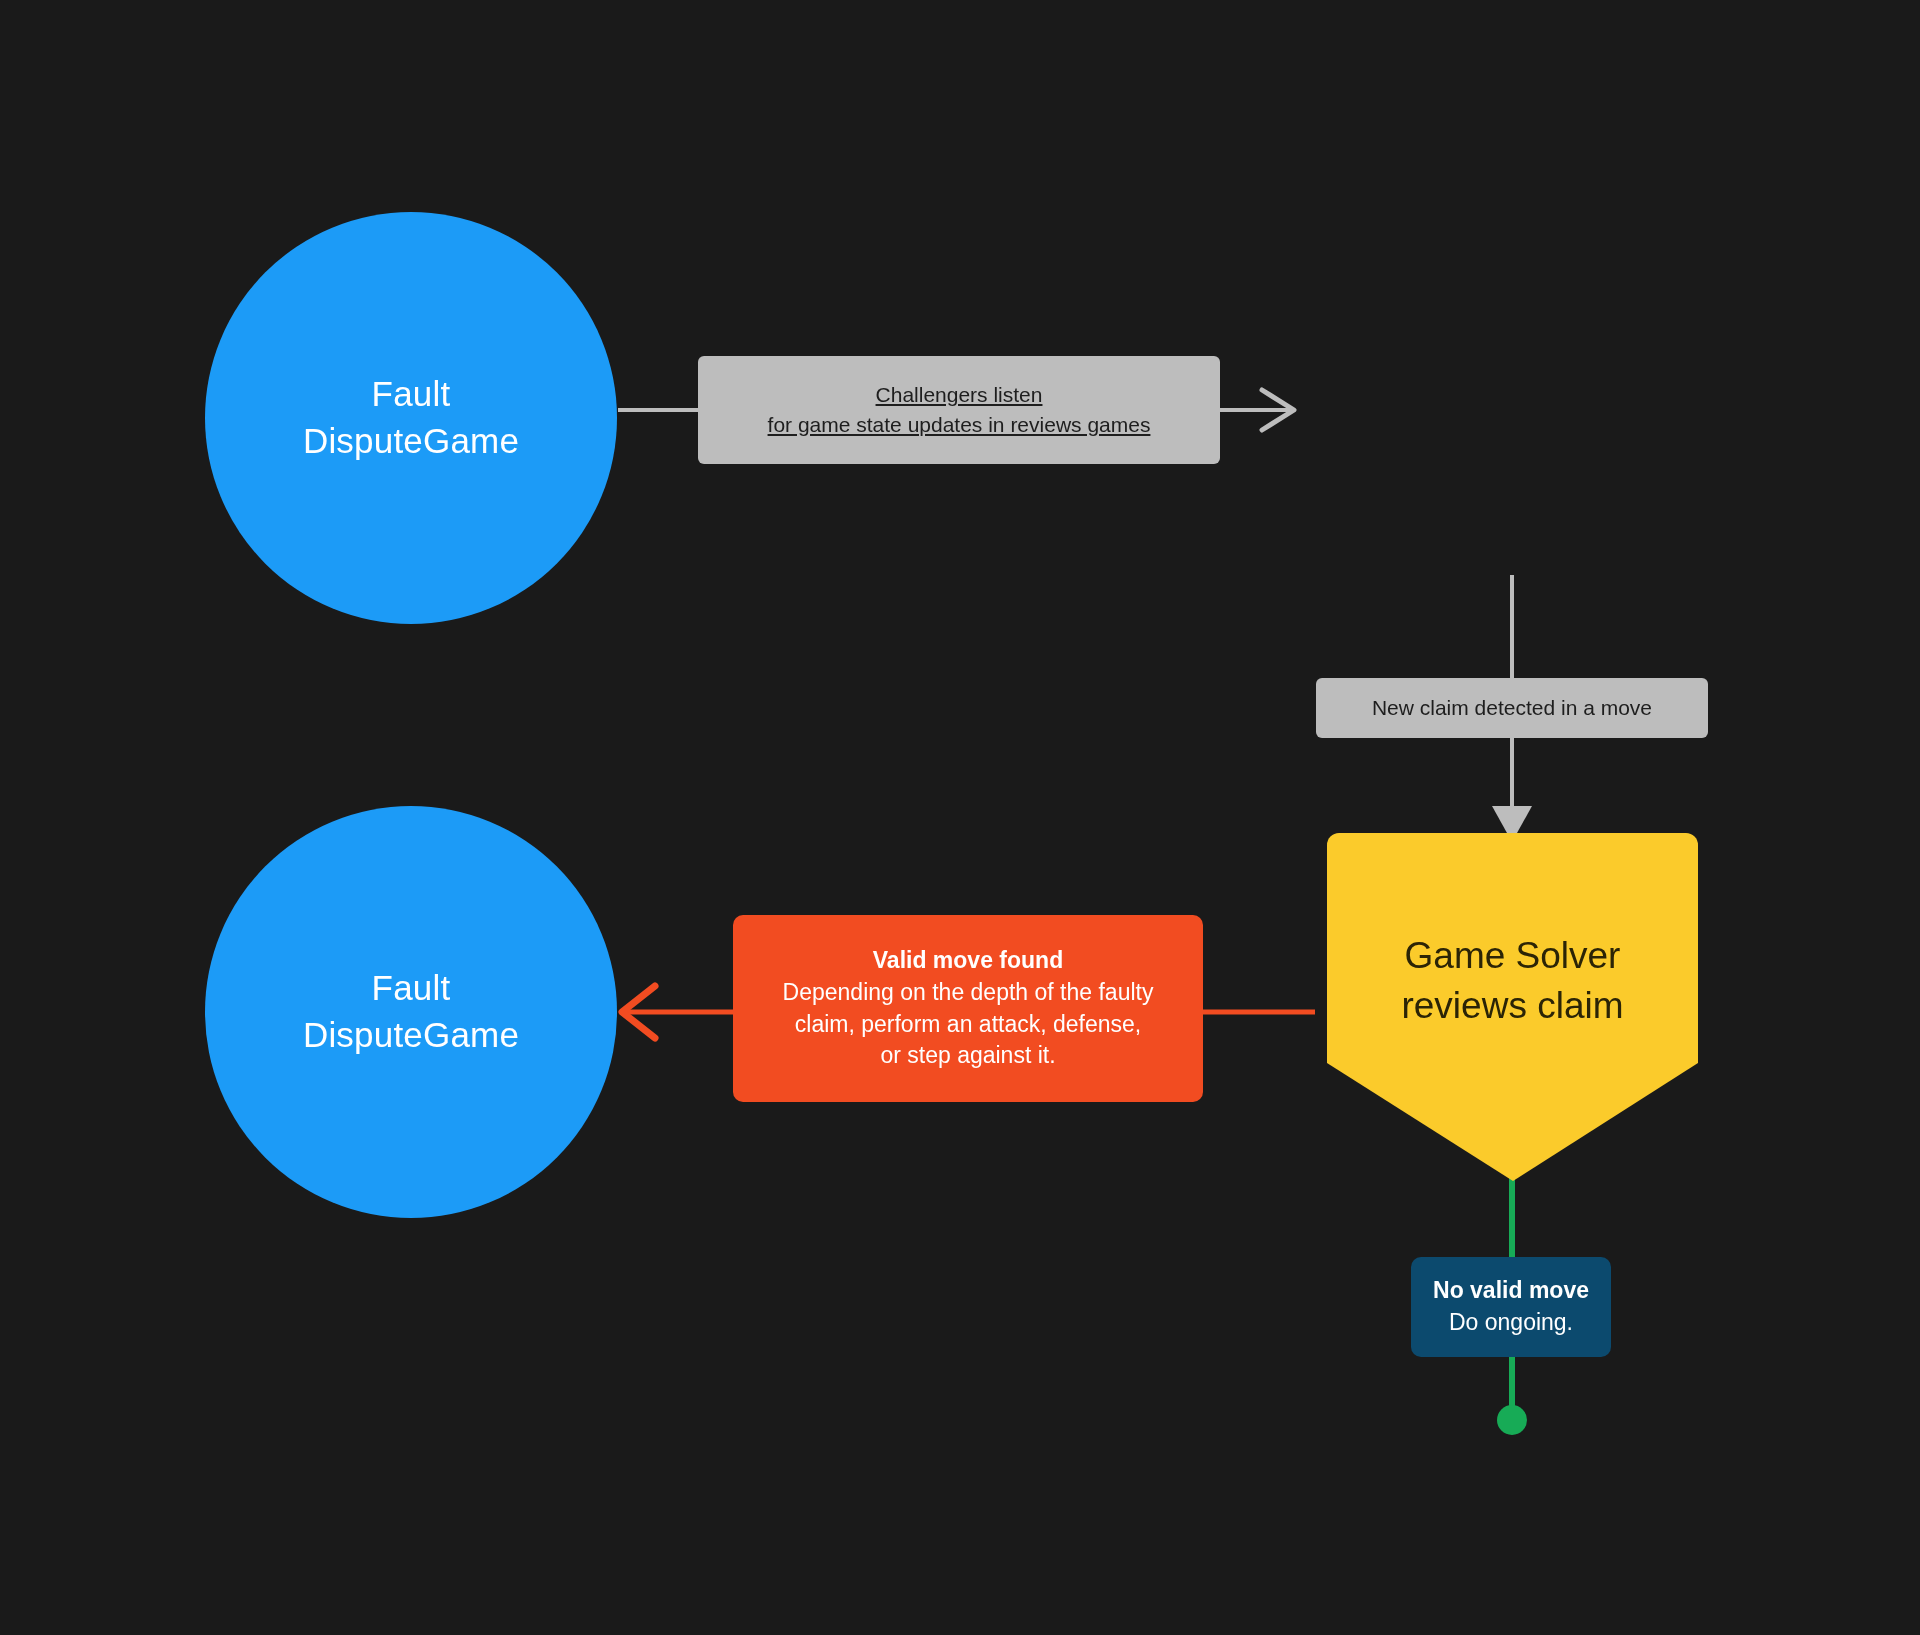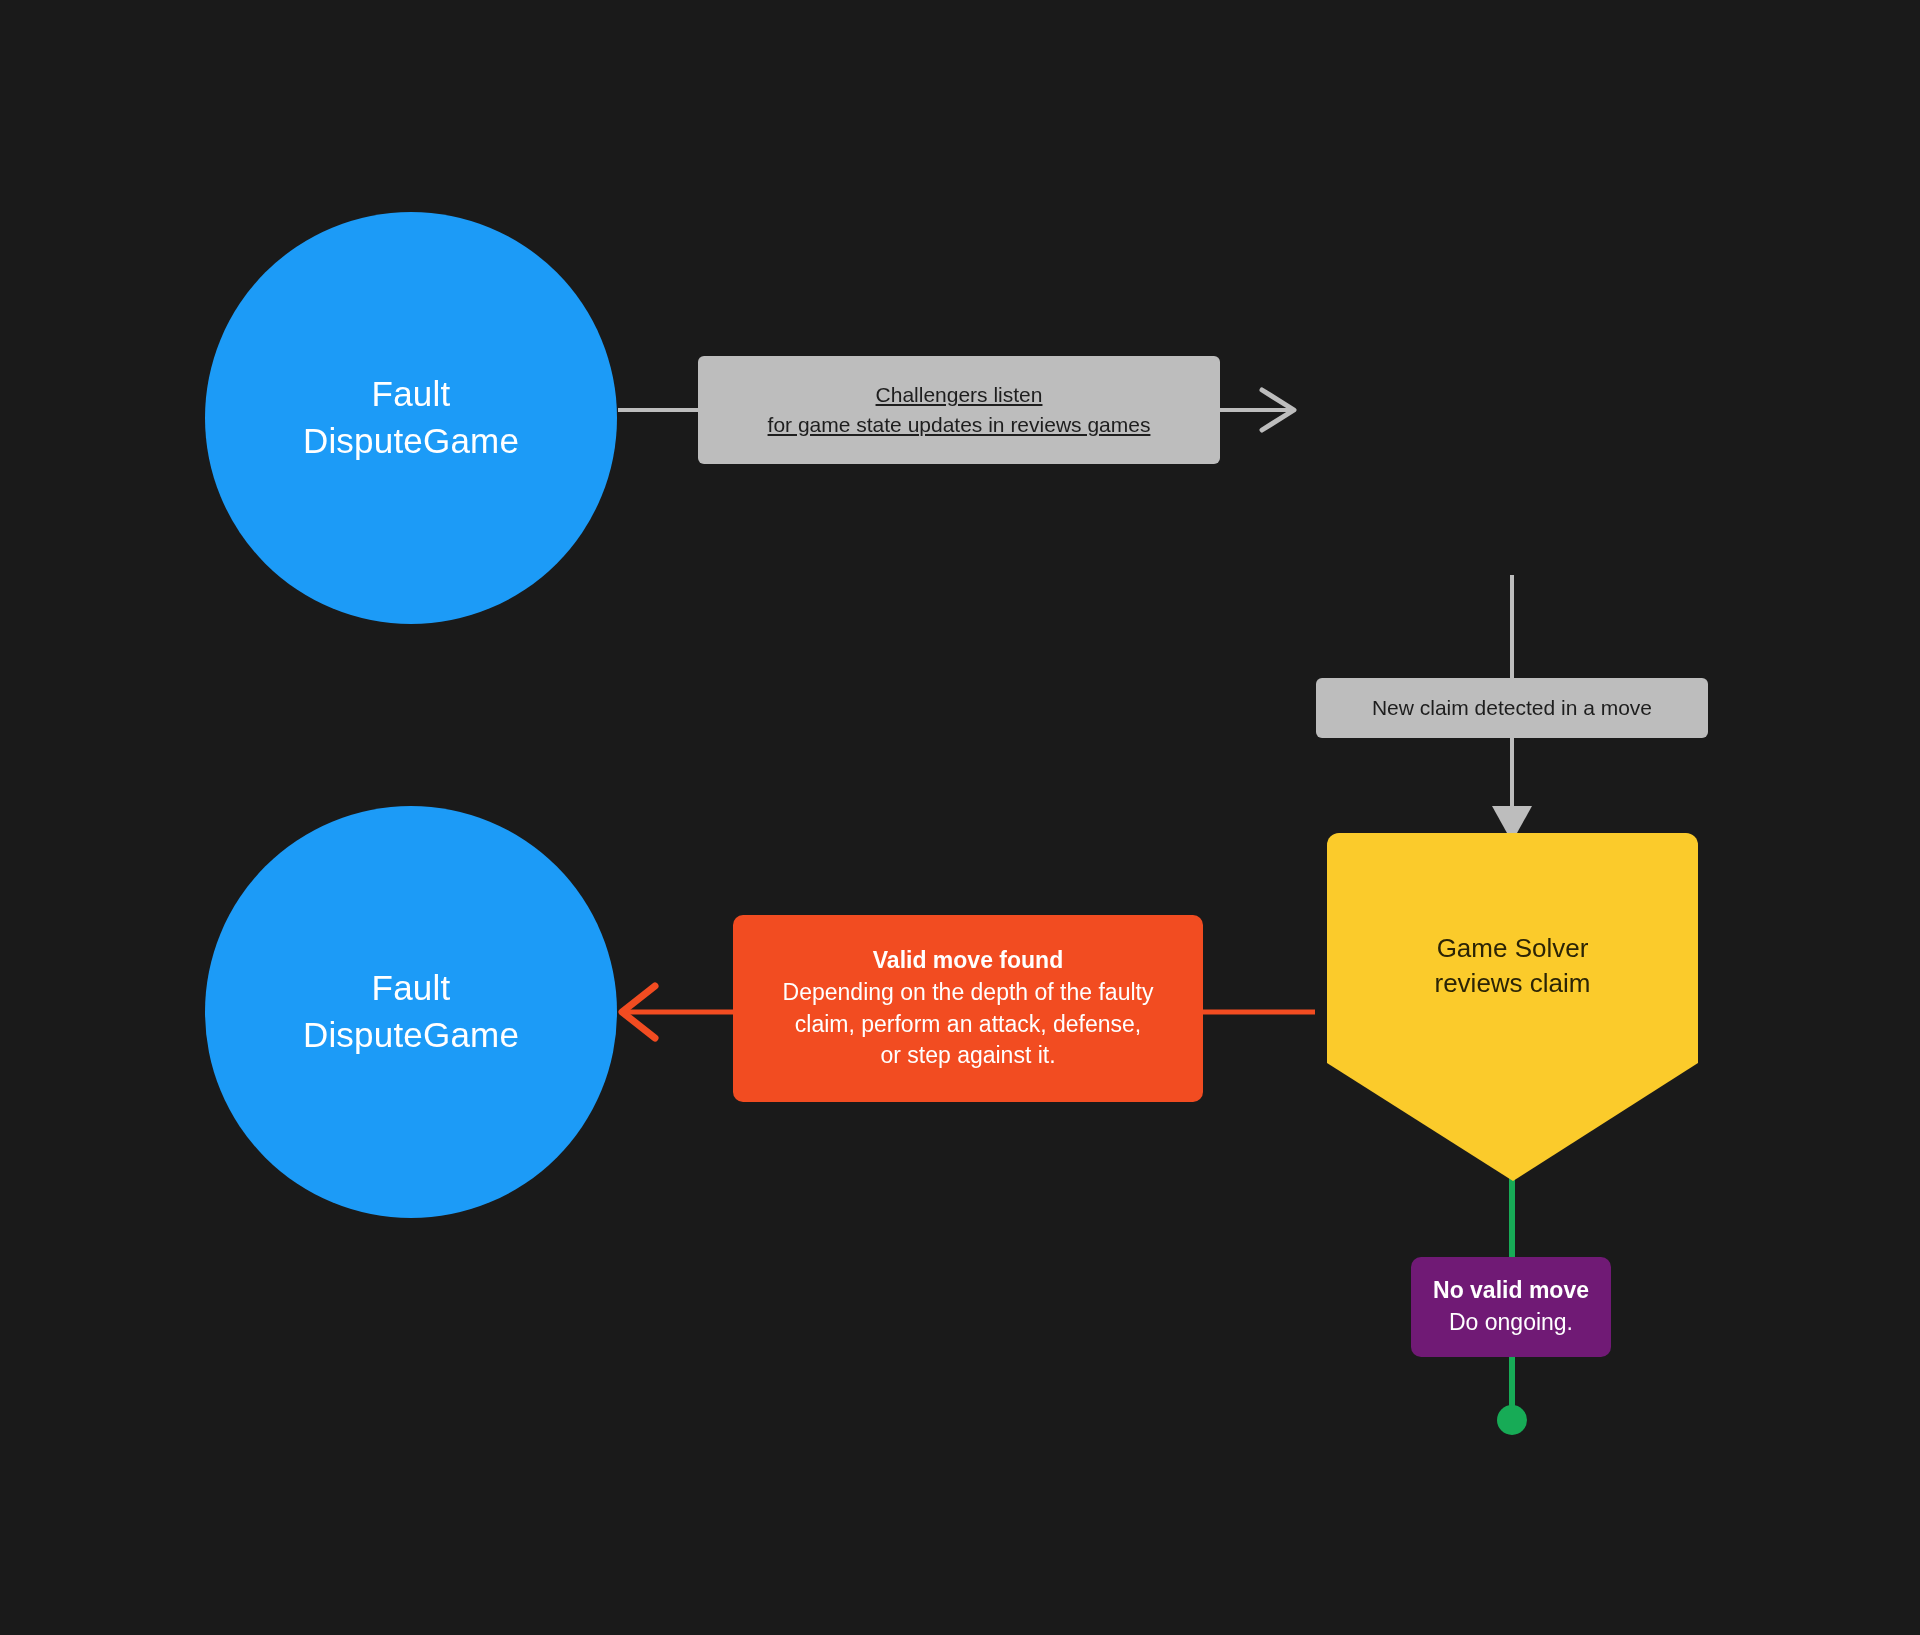--- a/index.html
+++ b/index.html
@@ -56,21 +56,21 @@
 
   
   .shield-node { position: absolute; }
   .shield-node .shield-text {
     position: absolute;
     left: 0;
     top: 98px;
     width: 100%;
     text-align: center;
     color: #2b2406;
-    font-size: 26px;
+    font-size: 37px;
     line-height: 1.36;
     pointer-events: none;
   }
 
   
   .edge-label {
     position: absolute;
     box-sizing: border-box;
     border-radius: 6px;
     text-align: center;
@@ -88,21 +88,21 @@
   }
   .edge-label.red {
     background: #f24c21;
     color: #ffffff;
     font-size: 23px;
     line-height: 1.38;
     padding: 14px 20px;
     border-radius: 10px;
   }
   .edge-label.green {
-    background: #701a75;
+    background: #0c4a6e;
     color: #ffffff;
     font-size: 23px;
     line-height: 1.38;
     padding: 12px 18px;
     border-radius: 10px;
   }
   .edge-label .lbl-title { font-weight: bold; }
   .edge-label .lbl-line { font-weight: normal; white-space: nowrap; }
 </style>
 </head>

